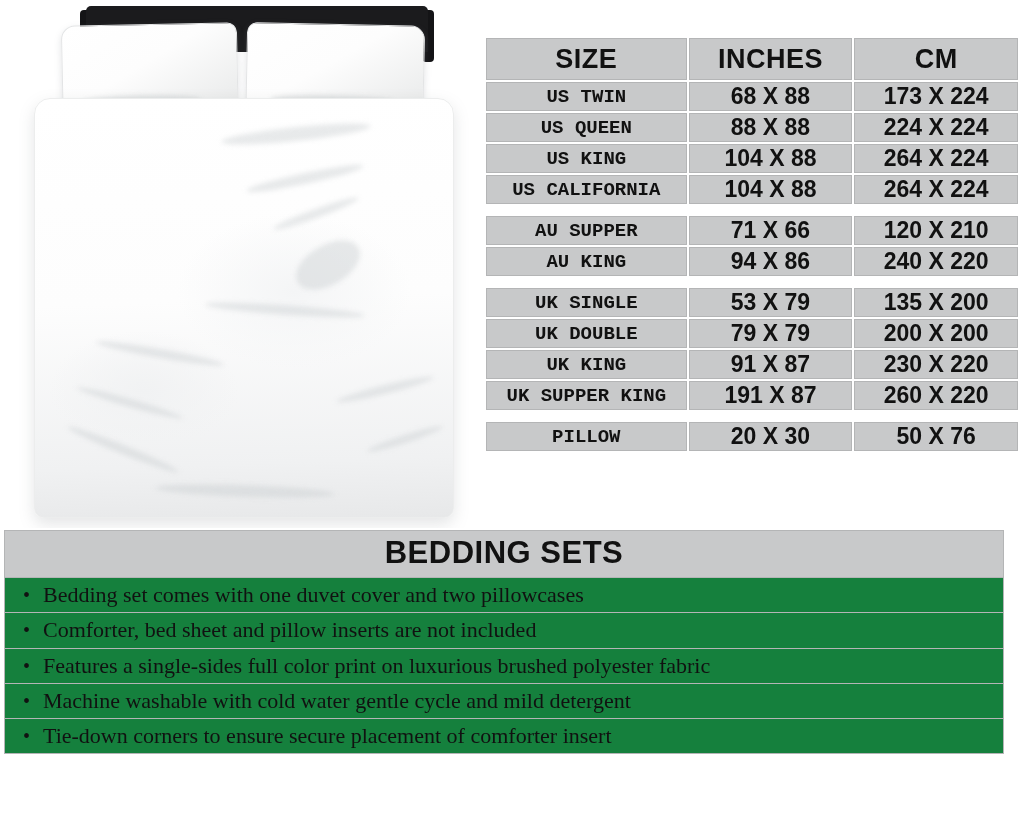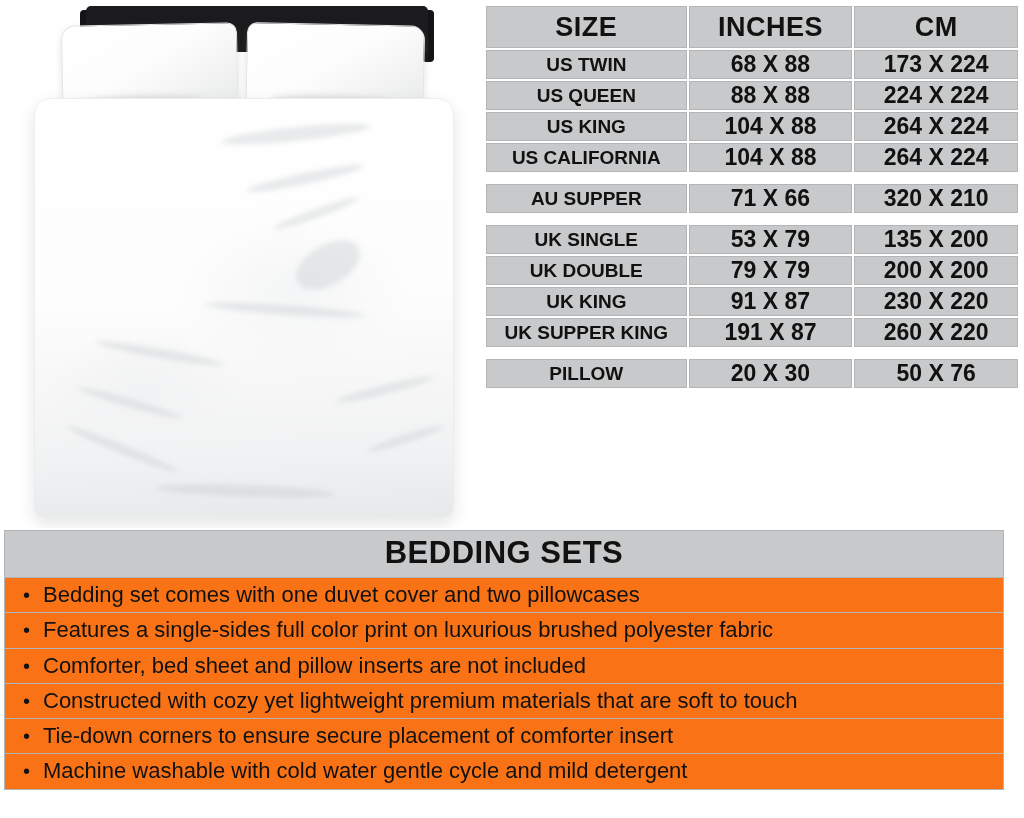--- a/index.html
+++ b/index.html
@@ -100,20 +100,21 @@
     filter: blur(2.5px);
     border-radius: 50%;
   }
 
   
   #size-table-wrap {
     width: 540px;
     height: 528px;
     padding: 4px 4px 4px 0;
     background: #ffffff;
+    margin-top: 32px;
   }
   table.size-table {
     width: 100%;
     border-collapse: separate;
     border-spacing: 2px 2px;
     table-layout: fixed;
   }
   table.size-table th, table.size-table td {
     background: #c8c9ca;
     text-align: center;
@@ -125,20 +126,21 @@
     white-space: nowrap;
     overflow: hidden;
   }
   table.size-table th {
     font-size: 27px;
     height: 42px;
     letter-spacing: 0.5px;
   }
   td.label-cell {
     font-size: 19px;
+    font-family: Liberation Mono, monospace;
   }
   td.val-cell {
     font-size: 23px;
     font-weight: normal;
   }
   tr.spacer-row td {
     background: #ffffff;
     border: none;
     height: 8px;
     padding: 0;
@@ -165,29 +167,30 @@
     color: #111111;
     padding: 4px 0 6px 0;
     letter-spacing: 0.5px;
   }
   ul.features {
     list-style: none;
     margin: 0;
     padding: 0;
   }
   ul.features li {
-    background: #f97316;
+    background: #15803d;
     border: 1px solid #b4b5b6;
     border-top: none;
     font-size: 22px;
     color: #111111;
     padding: 4px 10px 5px 18px;
     position: relative;
     line-height: 1.15;
     white-space: nowrap;
+    font-family: Liberation Serif, serif;
   }
   ul.features li .bullet {
     display: inline-block;
     width: 20px;
     font-size: 20px;
     line-height: 1;
     vertical-align: baseline;
   }
 </style>
 </head>
@@ -263,21 +266,26 @@
             <td class="val-cell">264 X 224</td>
           </tr>
 
           <tr class="spacer-row">
               <td colspan="3"></td>
             </tr>
 
           <tr>
             <td class="label-cell">AU SUPPER</td>
             <td class="val-cell">71 X 66</td>
-            <td class="val-cell">320 X 210</td>
+            <td class="val-cell">120 X 210</td>
+          </tr>
+          <tr>
+            <td class="label-cell">AU KING</td>
+            <td class="val-cell">94 X 86</td>
+            <td class="val-cell">240 X 220</td>
           </tr>
 
           <tr class="spacer-row">
               <td colspan="3"></td>
             </tr>
 
           <tr>
             <td class="label-cell">UK SINGLE</td>
             <td class="val-cell">53 X 79</td>
             <td class="val-cell">135 X 200</td>
@@ -312,30 +320,27 @@
     </div>
   </div>
 
   <div id="bottom-area">
     <div id="bedding-title">BEDDING SETS</div>
     <ul class="features">
       <li>
         <span class="bullet">•</span><span>Bedding set comes with one duvet cover and two pillowcases</span>
       </li>
       <li>
+        <span class="bullet">•</span><span>Comforter, bed sheet and pillow inserts are not included</span>
+      </li>
+      <li>
         <span class="bullet">•</span><span>Features a single-sides full color print on luxurious brushed polyester fabric</span>
       </li>
       <li>
-        <span class="bullet">•</span><span>Comforter, bed sheet and pillow inserts are not included</span>
-      </li>
-      <li>
-        <span class="bullet">•</span><span>Constructed with cozy yet lightweight premium materials that are soft to touch</span>
+        <span class="bullet">•</span><span>Machine washable with cold water gentle cycle and mild detergent</span>
       </li>
       <li>
         <span class="bullet">•</span><span>Tie-down corners to ensure secure placement of comforter insert</span>
-      </li>
-      <li>
-        <span class="bullet">•</span><span>Machine washable with cold water gentle cycle and mild detergent</span>
       </li>
     </ul>
   </div>
 
 </div>
 
 </body></html>

